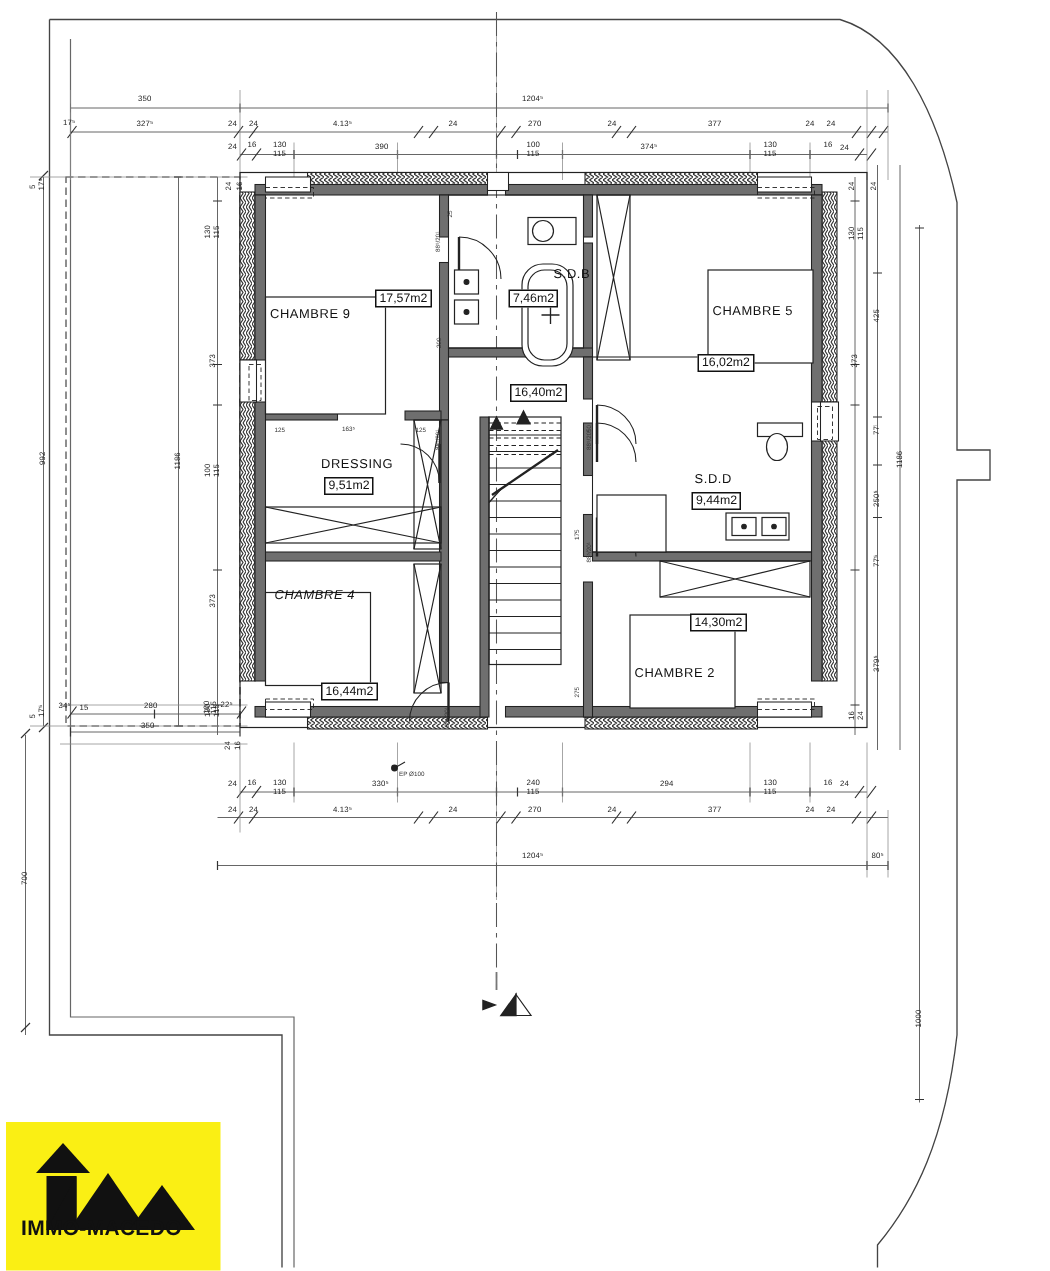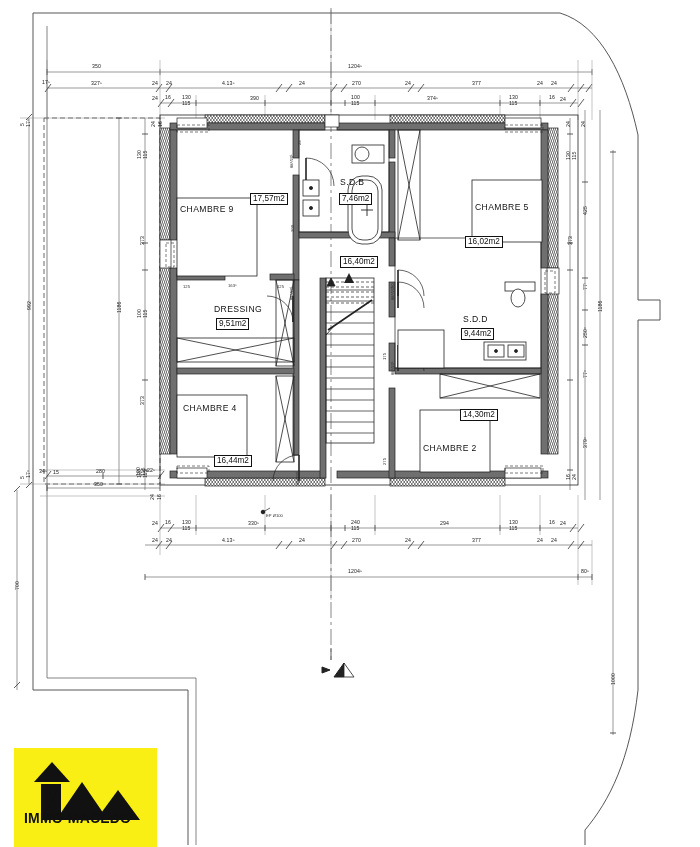--- a/index.html
+++ b/index.html
@@ -364,25 +364,25 @@
     <line x1="331" y1="648" x2="331" y2="660" stroke="#777" stroke-width="1.2"></line>
   </g>
 
   <g fill="#222" stroke="#222">
     <circle cx="263" cy="512" r="1.8"></circle>
     <path d="M263 512 L270 508" stroke-width="0.7"></path>
   </g>
 </svg>
 
 <div class="lbl room" style="left:180px;top:205px;">CHAMBRE 9</div>
-<div class="lbl room" style="left:328px;top:178px;padding-left:12px;">S.D.B</div>
+<div class="lbl room" style="left:357px;top:178px;padding-left:12px;">S.D.B</div>
 <div class="lbl room" style="left:475px;top:203px;">CHAMBRE 5</div>
 <div class="lbl room" style="left:214px;top:305px;">DRESSING</div>
 <div class="lbl room" style="left:463px;top:315px;">S.D.D</div>
-<div class="lbl room" style="left:183px;top:404px;">CHAMBRE 4</div>
+<div class="lbl room" style="left:183px;top:392px;font-style:italic;">CHAMBRE 4</div>
 <div class="lbl room" style="left:423px;top:444px;">CHAMBRE 2</div>
 
 <div class="lbl area" style="left:250px;top:193px;">17,57m2</div>
 <div class="lbl area" style="left:339px;top:193px;">7,46m2</div>
 <div class="lbl area" style="left:465px;top:236px;">16,02m2</div>
 <div class="lbl area" style="left:340px;top:256px;">16,40m2</div>
 <div class="lbl area" style="left:216px;top:318px;">9,51m2</div>
 <div class="lbl area" style="left:461px;top:328px;text-align:center;">9,44m2</div>
 <div class="lbl area" style="left:460px;top:409px;">14,30m2</div>
 <div class="lbl area" style="left:214px;top:455px;">16,44m2</div>
@@ -493,21 +493,21 @@
 <div class="lbl tiny vdim" style="left:291px;top:232px;">200</div>
 <div class="lbl tiny vdim" style="left:383px;top:360px;">175</div>
 <div class="lbl tiny vdim" style="left:383px;top:465px;">275</div>
 <div class="lbl tiny vdim" style="left:391px;top:288px;">50</div>
 <div class="lbl tiny" style="left:183px;top:285px;">125</div>
 <div class="lbl tiny" style="left:228px;top:284px;">163⁵</div>
 <div class="lbl tiny" style="left:277px;top:285px;">125</div>
 <div class="lbl tiny vdim" style="left:298px;top:145px;">25</div>
 <div class="lbl tiny" style="left:266px;top:514px;">EP Ø100</div>
 
-<div class="logo" style="left:14px;top:748px;width:143px;height:100px;">
+<div class="logo" style="left:4px;top:748px;width:143px;height:100px;">
   <svg width="143" height="88" viewBox="0 0 143 88">
     <g fill="#111111">
 
       <path d="M20 34 L38 14 L56 34 Z"></path>
       <rect x="27" y="36" width="20" height="36"></rect>
 
       <path d="M27 72 L47 72 L47 36 L27 72 Z"></path>
 
       <path d="M42 72 L68 34 L94 72 Z"></path>
 

